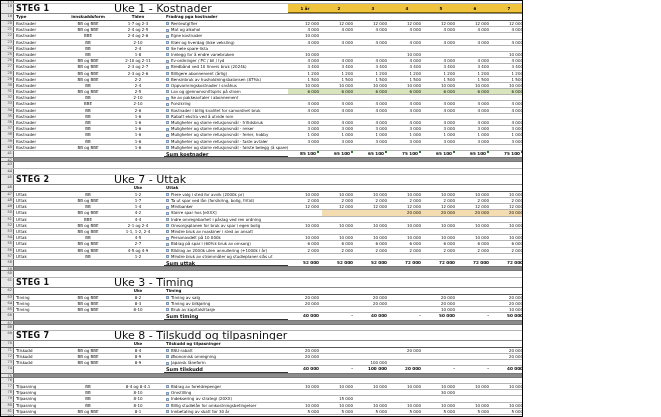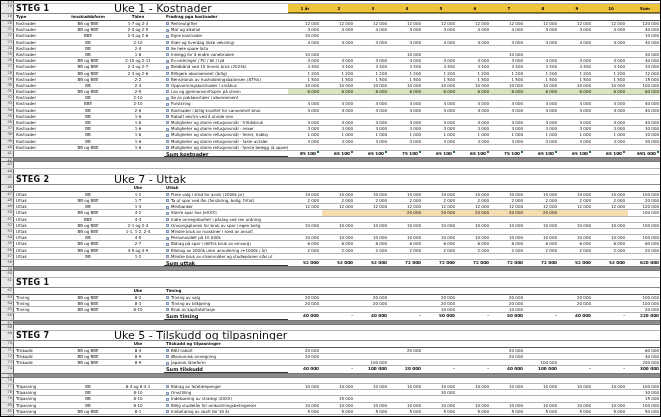--- a/index.html
+++ b/index.html
@@ -1,18 +1,18 @@
 <!DOCTYPE html>
 <html><head>
 <meta charset="utf-8">
 <style>
   * { box-sizing: border-box; margin: 0; padding: 0; }
   html,body { width: 661px; height: 417px; overflow: hidden; background: #fff;
     font-family: "DejaVu Sans", sans-serif; }
-  .sheet { position: relative; width: 661px; height: 417px; overflow: hidden;
+  .sheet { position: relative; width: 523px; height: 417px; overflow: hidden;
     background: #fff; border: 1px solid #000; }
   .row { display: grid; grid-template-columns: 13px 50px 48px 52px 124px repeat(11, 34px);
     height: 6.2px; border-bottom: 1px solid #b4b4b4; background: #fff; }
   .row.partial { height: 3px; }
   .row.title { height: 10px; border-bottom: 1px solid #888; }
   .row.hdr { height: 7px; border-bottom: 1px solid #555; }
   .row.sum { height: 7.5px; border-bottom: 1px solid #777; }
   .row.band { grid-template-columns: 13px 1fr; height: 4px; border-bottom: 1px solid #777; }
   .gut { background: #e7e7e7; border-right: 1px solid #666; font-size: 3.5px;
     line-height: 5px; color: #444; text-align: right; padding-right: 1px; overflow: hidden; }
@@ -797,20 +797,21 @@
       <div class="c"></div>
       <div class="c"></div>
       <div class="c"></div>
       <div class="c"></div>
       <div class="c"></div>
       <div class="c"></div>
     </div>
     <div class="row title">
       <div class="gut">61</div>
       <div class="c steg">STEG 1</div>
+      <div class="c uke">Uke 3 - Timing</div>
       <div class="c"></div>
       <div class="c"></div>
       <div class="c"></div>
       <div class="c"></div>
       <div class="c"></div>
       <div class="c"></div>
       <div class="c"></div>
       <div class="c"></div>
       <div class="c"></div>
       <div class="c"></div>
@@ -924,21 +925,21 @@
       <div class="c"></div>
       <div class="c"></div>
       <div class="c"></div>
       <div class="c"></div>
       <div class="c"></div>
       <div class="c"></div>
     </div>
     <div class="row title">
       <div class="gut">69</div>
       <div class="c steg">STEG 7</div>
-      <div class="c uke">Uke 5 - Tilskudd og tilpasninger</div>
+      <div class="c uke">Uke 8 - Tilskudd og tilpasninger</div>
       <div class="c"></div>
       <div class="c"></div>
       <div class="c"></div>
       <div class="c"></div>
       <div class="c"></div>
       <div class="c"></div>
       <div class="c"></div>
       <div class="c"></div>
       <div class="c"></div>
       <div class="c"></div>

